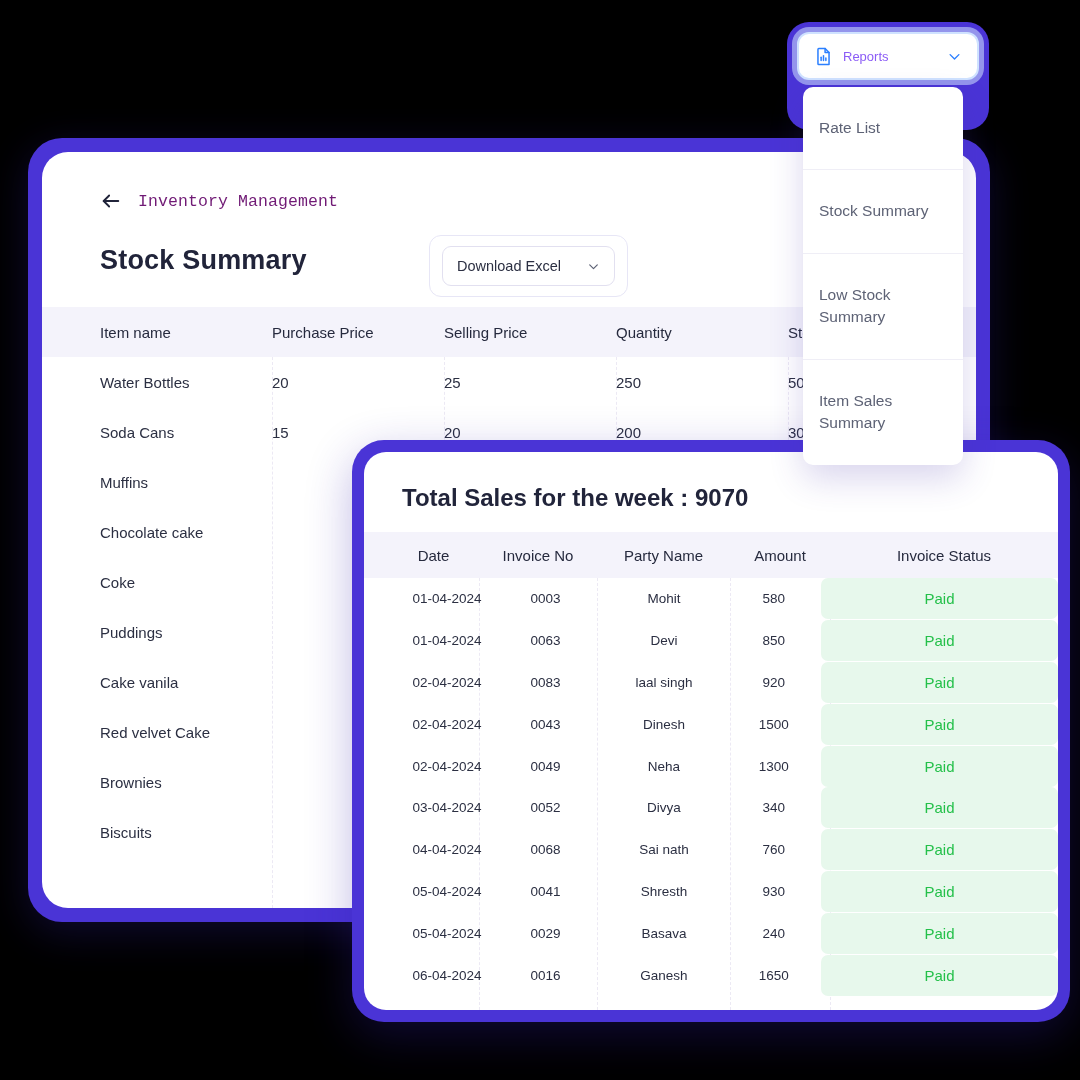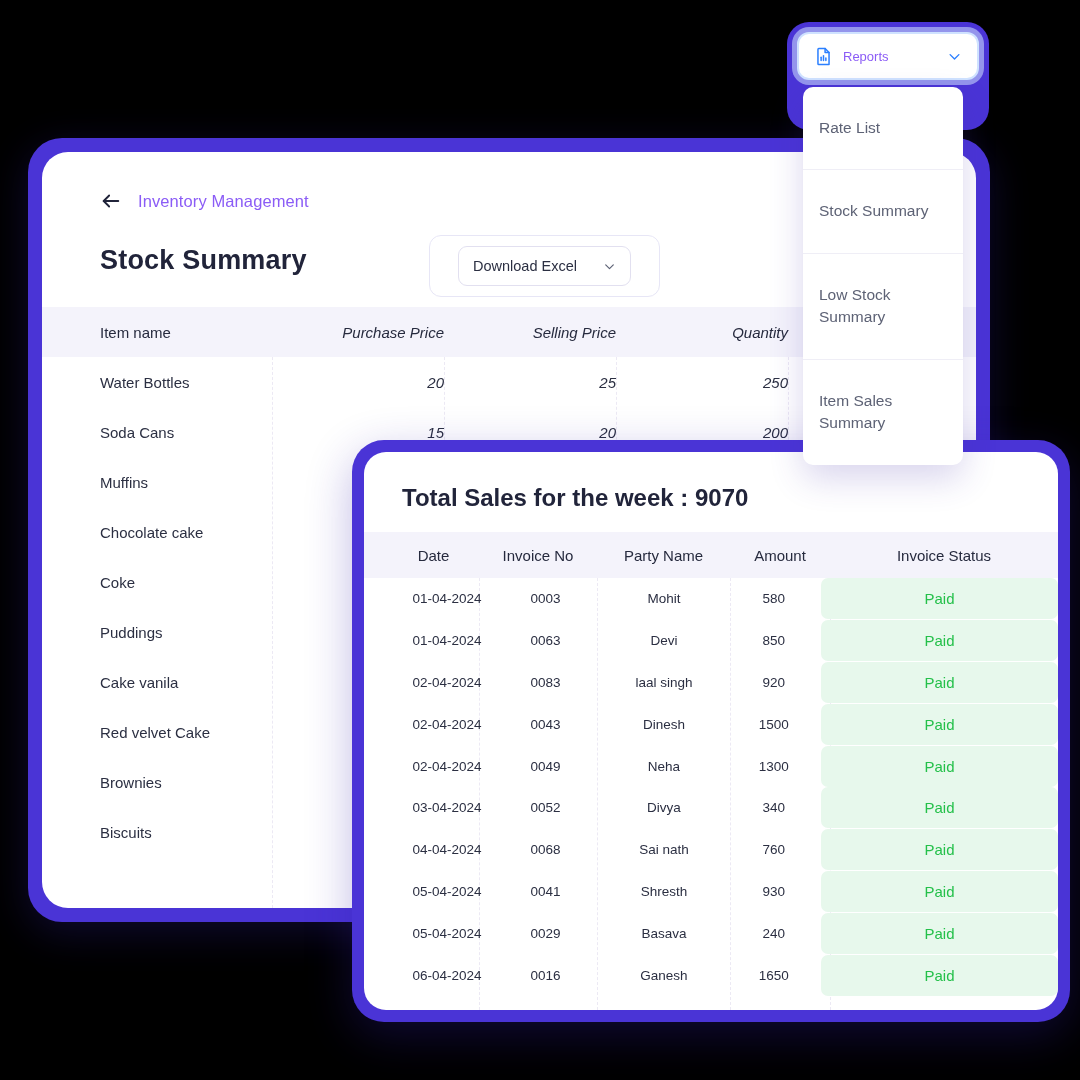--- a/index.html
+++ b/index.html
@@ -13,43 +13,43 @@
     background:#4a34d6;border-radius:34px;
     box-shadow:0 10px 40px rgba(60,40,190,.25);
   }
   #stock-inner{
     position:absolute;left:14px;top:14px;right:14px;bottom:14px;
     background:#fff;border-radius:26px;overflow:hidden;
   }
   .back-row{display:flex;align-items:center;gap:16px;
     position:absolute;left:58px;top:38px;}
   .back-arrow{width:22px;height:22px;display:block;}
-  .back-label{font-size:16.5px;color:#8b5cf6;letter-spacing:.1px;}
+  .back-label{font-size:16.5px;color:#701a75;letter-spacing:.1px;font-family:Liberation Mono, monospace;}
 
   .title{position:absolute;left:58px;top:93px;font-size:27px;font-weight:700;
          color:#21243a;letter-spacing:.2px;}
 
   .toolbar{position:absolute;left:387px;top:83px;display:flex;gap:14px;
-    padding:10px 28px;border:1px solid #e7e6f6;border-radius:12px;background:#fff;}
+    padding:10px 12px;border:1px solid #e7e6f6;border-radius:12px;background:#fff;}
   .tool-btn{display:flex;align-items:center;gap:26px;background:#fff;
     border:1px solid #e2e0f0;border-radius:9px;padding:0 14px;height:38px;
     font-size:14.5px;color:#2b2f42;cursor:pointer;}
   .tool-btn .lbl{white-space:nowrap;}
   .chev{width:13px;height:13px;display:block;}
   .printer{width:17px;height:17px;display:block;}
 
   
   .st-head{position:absolute;left:0;right:0;top:155px;height:50px;
     background:#f4f3fb;display:flex;align-items:center;}
   .st-head .cell{font-size:15px;color:#262a3e;}
   .st-body{position:absolute;left:0;right:0;top:205px;bottom:0;}
   .st-row{height:50px;display:flex;align-items:center;position:relative;}
   .st-row .cell{font-size:15px;color:#2b2f42;}
   .c-name{width:230px;padding-left:58px;box-sizing:border-box;}
-  .c-num{width:172px;text-align:right;font-style:italic;}
+  .c-num{width:172px;text-align:left;}
   .dash-col{position:absolute;top:205px;bottom:0;width:0;
     border-left:1px dashed #ece9f4;}
 
   
   #reports-wrap{position:absolute;left:787px;top:22px;width:202px;height:108px;
     background:#4a34d6;border-radius:22px;}
   #reports-btn{position:absolute;left:10px;top:10px;width:182px;height:48px;
     background:#fff;border:2px solid #cfe2ff;border-radius:12px;
     box-shadow:0 0 0 5px rgba(210,230,255,.55);
     display:flex;align-items:center;padding:0 15px;box-sizing:border-box;

